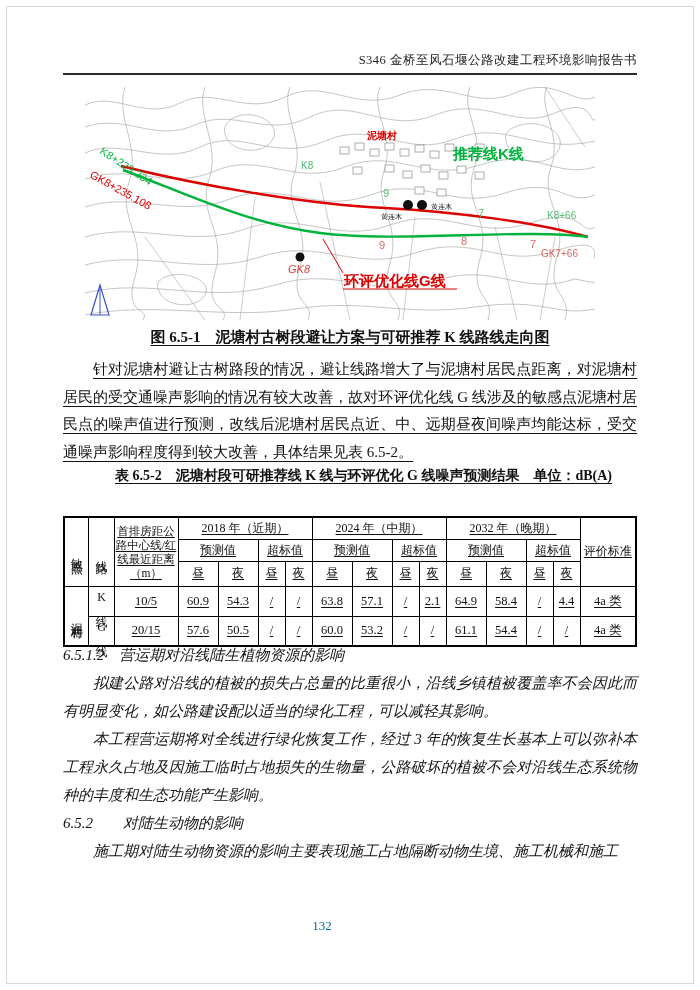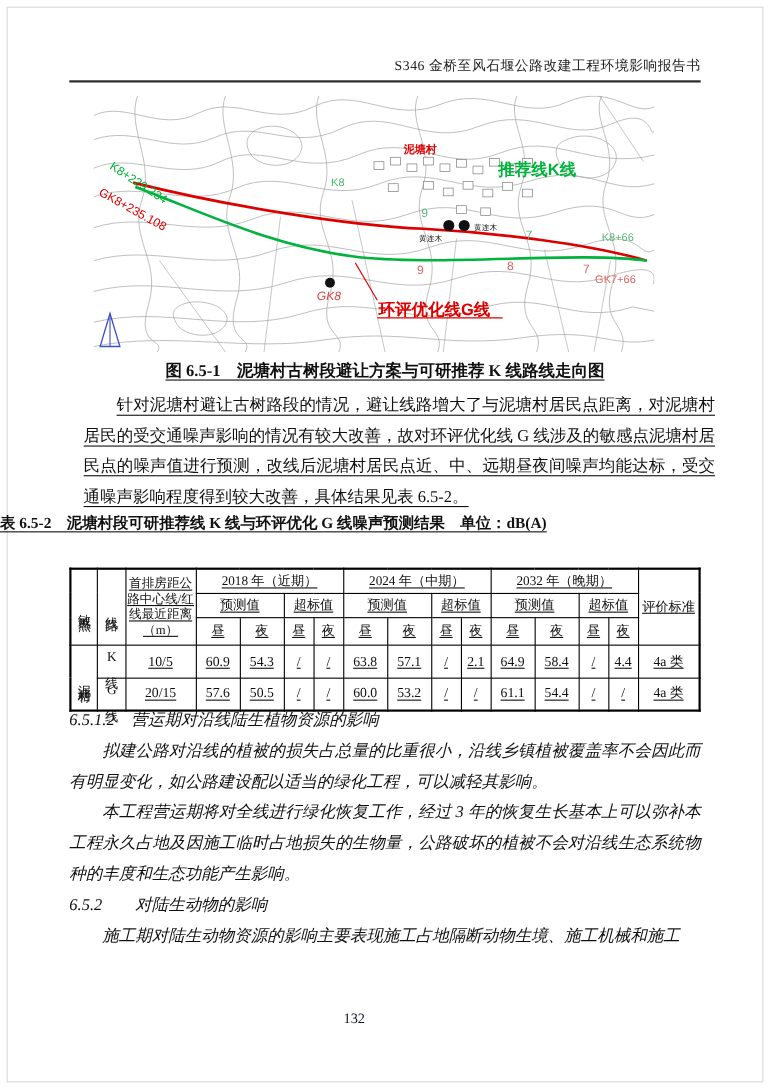--- a/index.html
+++ b/index.html
@@ -5,37 +5,37 @@
   html,body{margin:0;padding:0;background:#ffffff;}
   .page{position:relative;width:700px;height:990px;background:#fff;overflow:hidden;
         font-family:"Liberation Serif","DejaVu Serif",serif;color:#111;}
   .frame{position:absolute;inset:6px;border:1px solid #d9d9d9;pointer-events:none;}
   .hdr{position:absolute;top:52px;right:63px;font-size:12.5px;letter-spacing:.5px;color:#222;}
   .hdr-rule{position:absolute;top:73px;left:63px;width:574px;border-top:2px solid #2a2a2a;}
   .map{position:absolute;top:87px;left:85px;width:510px;height:233px;background:#fff;}
   .figcap{position:absolute;top:328px;left:0;width:700px;text-align:center;
           font-weight:bold;font-size:15px;}
   .ul{text-decoration:underline;text-underline-offset:3px;}
-  .para1{position:absolute;top:356px;left:76px;width:574px;font-size:15px;line-height:27.6px;
+  .para1{position:absolute;top:356px;left:63px;width:574px;font-size:15px;line-height:27.6px;
          text-align:justify;text-indent:2em;text-decoration:underline;text-underline-offset:4px;}
-  .tblcap{position:absolute;top:467px;left:0;width:612px;text-align:left;font-weight:bold;font-size:14px;}
+  .tblcap{position:absolute;top:467px;left:0;width:612px;text-align:right;font-weight:bold;font-size:14px;}
   table.noise{position:absolute;top:491px;left:63px;width:574px;border-collapse:collapse;
               table-layout:fixed;font-size:12px;text-align:center;margin-top:25px;}
   table.noise td{border:1px solid #000;padding:0 1px;text-decoration:underline;text-underline-offset:2px;}
   table.noise{border:2px solid #000;}
   .vert{writing-mode:vertical-rl;text-orientation:upright;letter-spacing:2px;margin:0 auto;display:inline-block;}
   .dist-cell{font-size:11.5px;line-height:14px;}
   .yr{font-size:12px;}
   td.datacell{font-size:12.5px;}
   tr.hr1{height:22px;} tr.hr2{height:22px;} tr.hr3{height:25px;}
   tr.dr{height:30px;}
   .bodytext{position:absolute;top:641px;left:63px;width:574px;font-size:15px;line-height:28px;text-align:justify;}
   .bodytext p{margin:0;text-indent:2em;font-style:italic;}
   .bodytext .h{margin:0;text-indent:0;}
-  .footer{position:absolute;top:918px;left:0;width:644px;text-align:center;font-size:13px;color:#0f172a;}
+  .footer{position:absolute;top:918px;left:0;width:644px;text-align:center;font-size:13px;color:#0369a1;}
   svg text{font-family:"Liberation Sans","DejaVu Sans",sans-serif;}
   .ct{fill:none;stroke:#a6a6a6;stroke-width:.65;}
   .ct2{fill:none;stroke:#999999;stroke-width:.5;}
   .house{fill:#fff;stroke:#8a8a8a;stroke-width:.7;}
 </style>
 </head>
 <body>
 
 <div class="page">
   <div class="frame"></div>

